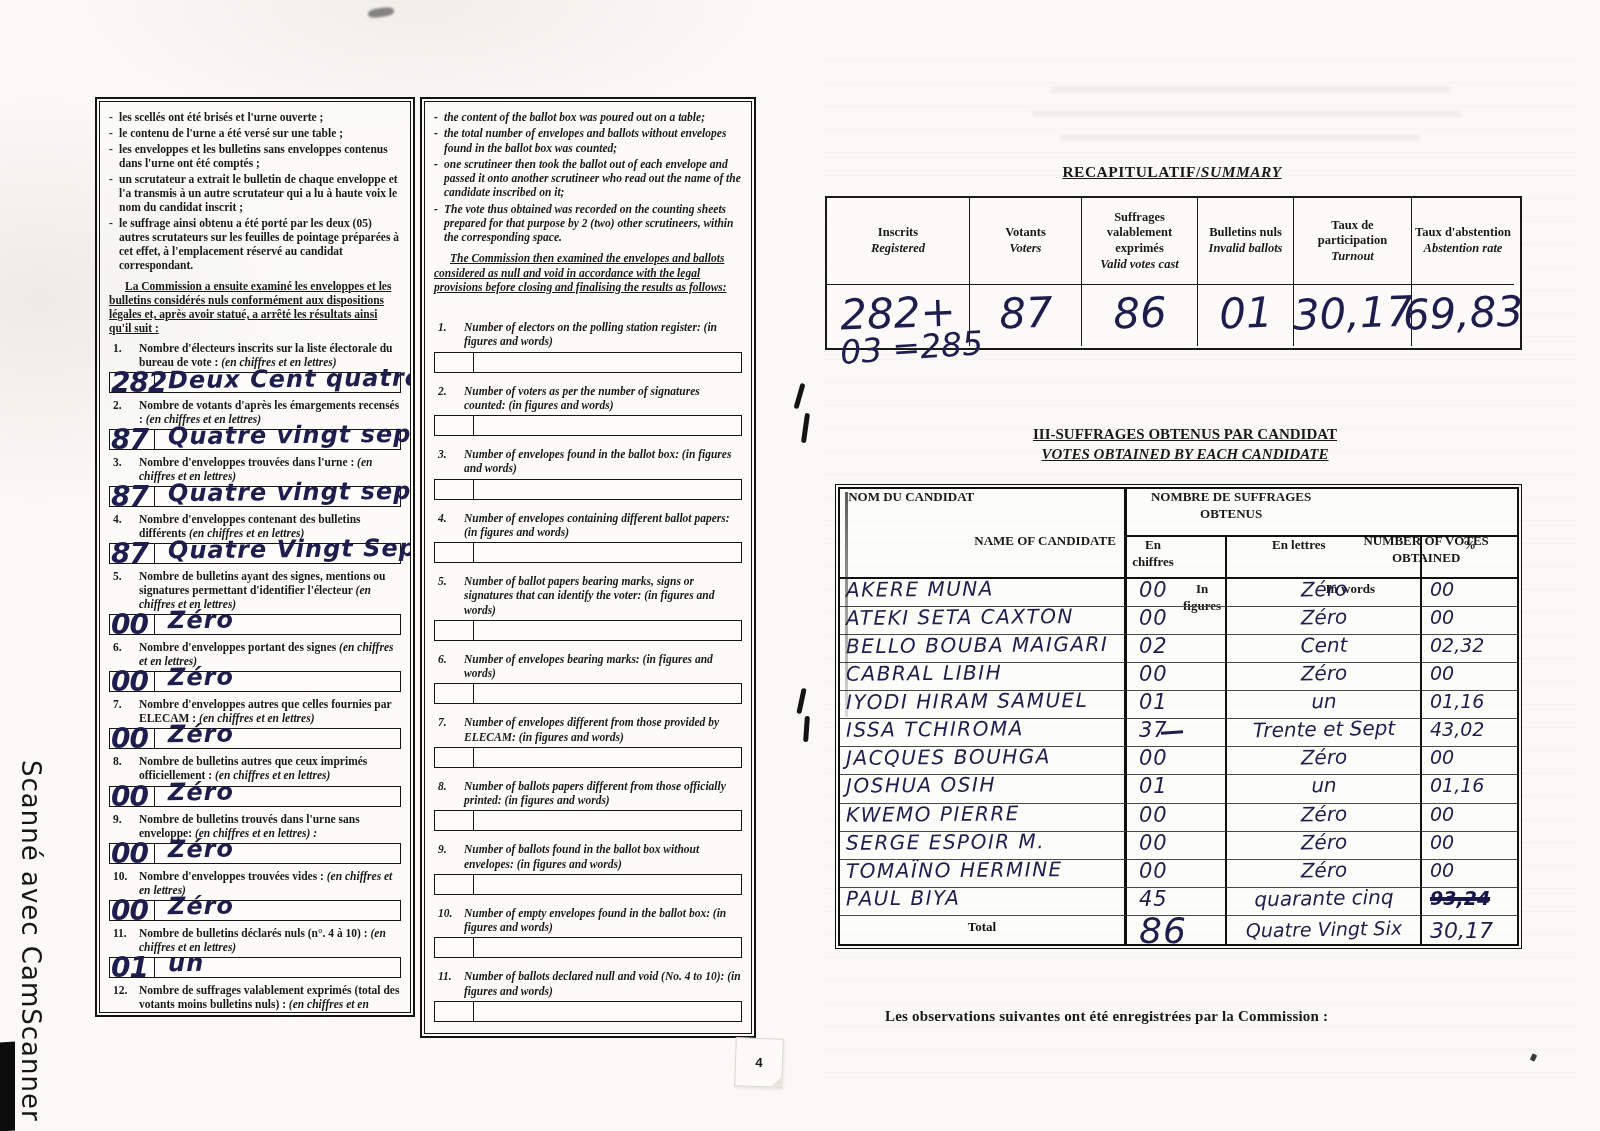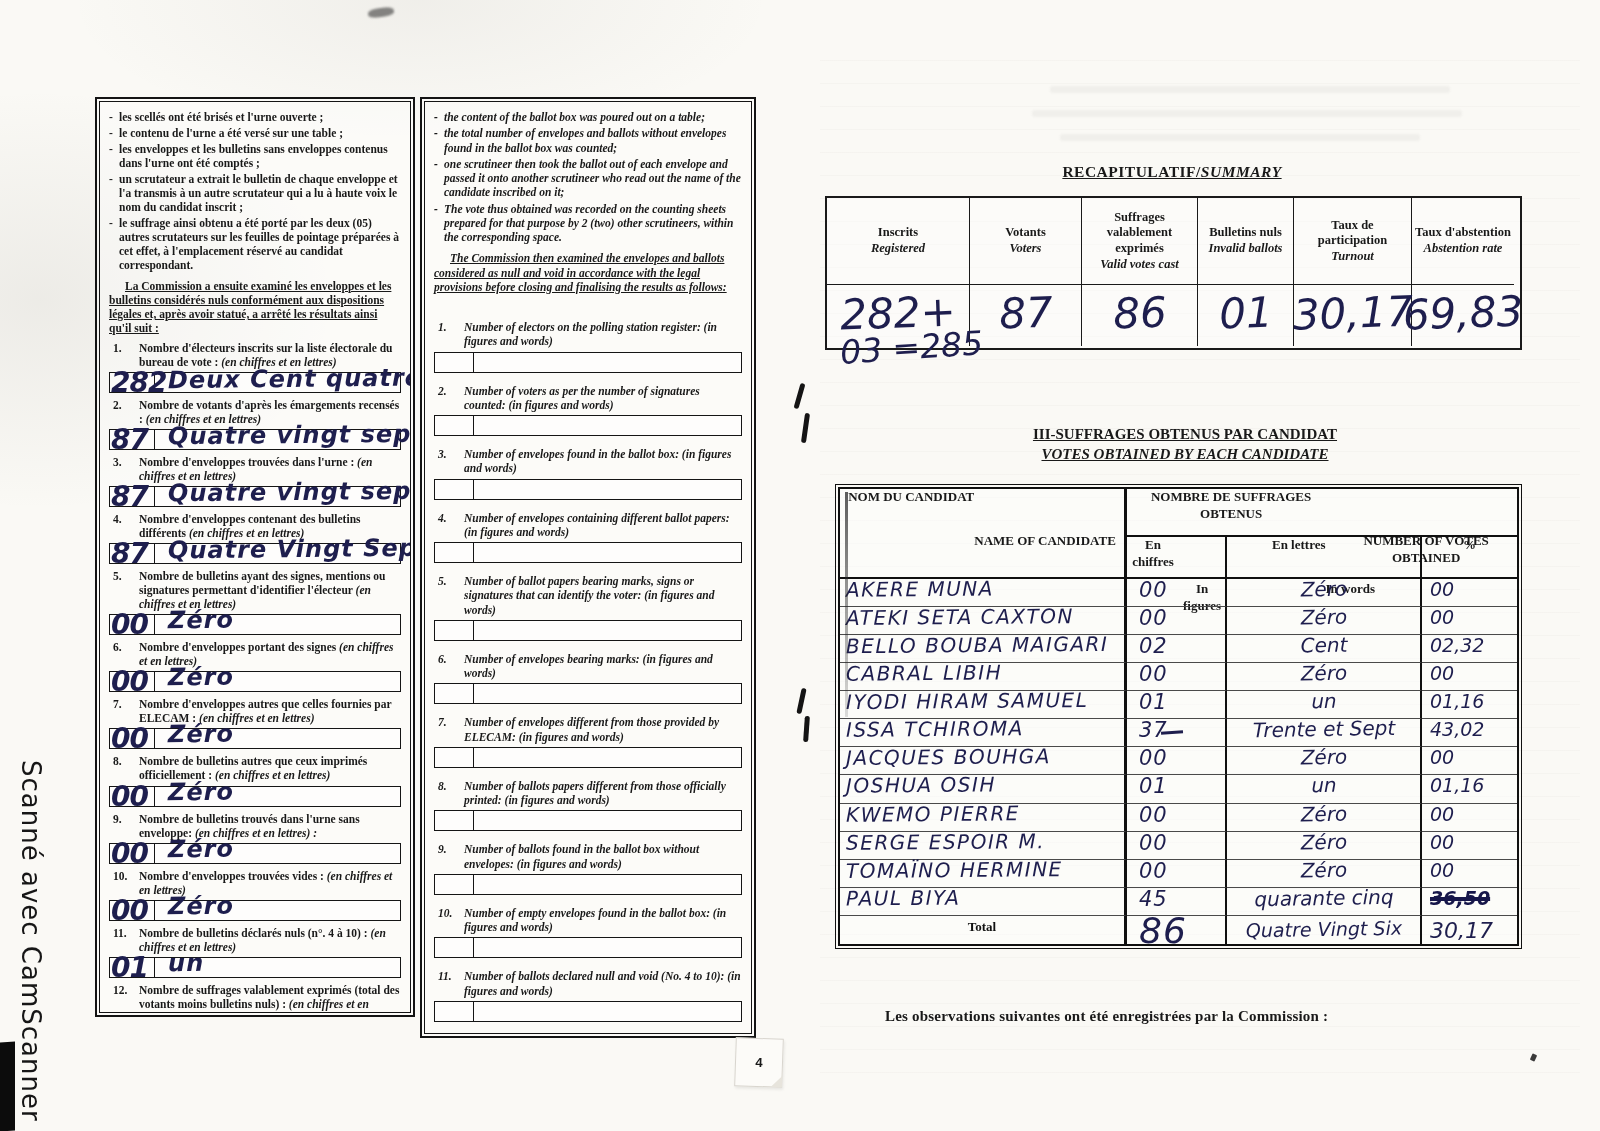--- a/index.html
+++ b/index.html
@@ -607,21 +607,21 @@
       <div class="cr c0">
         <span class="hw cname">PAUL BIYA</span>
       </div>
       <div class="cr c1">
         <span class="hw cfig">45</span>
       </div>
       <div class="cr c2">
         <span class="hw cwords">quarante cinq</span>
       </div>
       <div class="cr c3">
-        <span class="hw cpct struck">36,50</span>
+        <span class="hw cpct struck">93,24</span>
       </div>
       <div class="cr c0 last">
         <span class="total-label">Total</span>
       </div>
       <div class="cr c1 last">
         <span class="hw cfig total-fig">86</span>
       </div>
       <div class="cr c2 last">
         <span class="hw cwords total-words">Quatre Vingt Six</span>
       </div>

